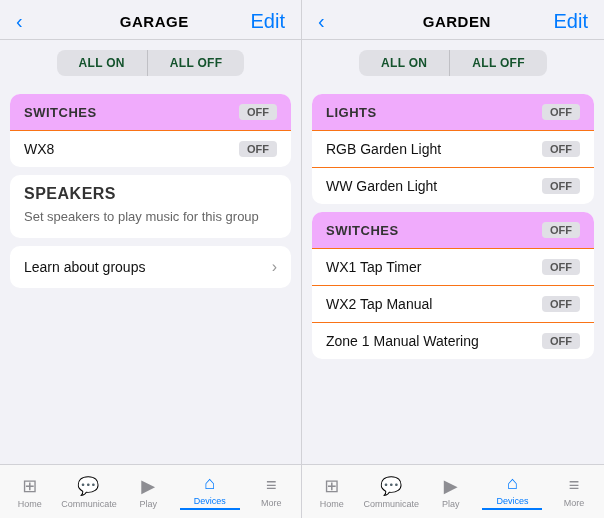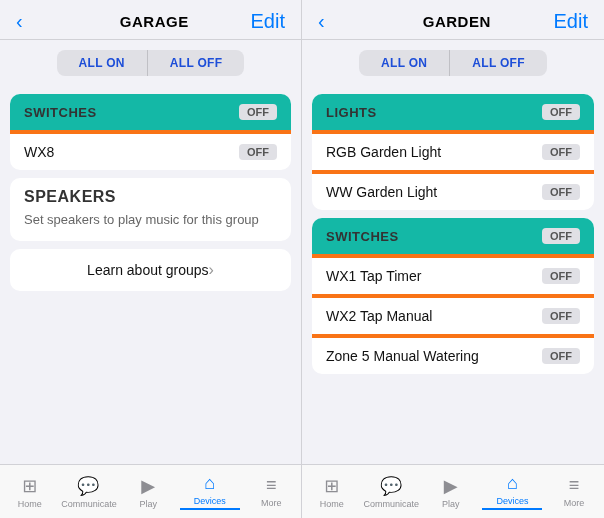--- a/index.html
+++ b/index.html
@@ -66,21 +66,21 @@
       justify-content: center;
       padding: 10px 16px;
       gap: 0;
     }
     .toggle-btn {
       background: #e0e0e5;
       border: none;
       padding: 6px 22px;
       font-size: 12px;
       font-weight: 600;
-      color: #1d4ed8;
+      color: #14532d;
       cursor: pointer;
       letter-spacing: 0.3px;
     }
     .toggle-btn:first-child {
       border-radius: 8px 0 0 8px;
       border-right: 1px solid #c0c0c5;
     }
     .toggle-btn:last-child {
       border-radius: 0 8px 8px 0;
     }
@@ -97,21 +97,21 @@
       margin: 8px 10px;
       background: #fff;
       border-radius: 10px;
       overflow: hidden;
     }
     .section-header {
       display: flex;
       align-items: center;
       justify-content: space-between;
       padding: 10px 14px;
-      background: #14b8a6;
+      background: #f0abfc;
       gap: 32px;
     }
     .section-title {
       font-size: 13px;
       font-weight: 700;
       color: #333;
       letter-spacing: 0.5px;
     }
     .off-badge {
       background: #e0e0e5;
@@ -121,21 +121,21 @@
       font-weight: 600;
       color: #555;
     }
 
     
     .device-row {
       display: flex;
       align-items: flex-start;
       justify-content: space-between;
       padding: 10px 14px;
-      border-top: 4px solid #f97316;
+      border-top: 1px solid #f97316;
     }
     .device-name {
       font-size: 14px;
       color: #111;
     }
 
     
     .speakers-section {
       margin: 8px 10px;
       background: #fff;
@@ -161,21 +161,21 @@
       cursor: pointer;
     }
 
     
     .learn-row {
       margin: 8px 10px;
       background: #fff;
       border-radius: 10px;
       display: flex;
       align-items: center;
-      justify-content: center;
+      justify-content: space-between;
       padding: 12px 14px;
       cursor: pointer;
     }
     .learn-text {
       font-size: 14px;
       color: #111;
     }
     .chevron {
       color: #999;
       font-size: 16px;
@@ -324,21 +324,21 @@
         </div>
         <div class="device-row">
           <span class="device-name">WX1 Tap Timer</span>
           <span class="off-badge">OFF</span>
         </div>
         <div class="device-row">
           <span class="device-name">WX2 Tap Manual</span>
           <span class="off-badge">OFF</span>
         </div>
         <div class="device-row">
-          <span class="device-name">Zone 5 Manual Watering</span>
+          <span class="device-name">Zone 1 Manual Watering</span>
           <span class="off-badge">OFF</span>
         </div>
       </div>
     </div>
 
     <div class="bottom-nav">
       <div class="nav-item">
         <span class="nav-icon">⊞</span>
         <span class="nav-label">Home</span>
       </div>

